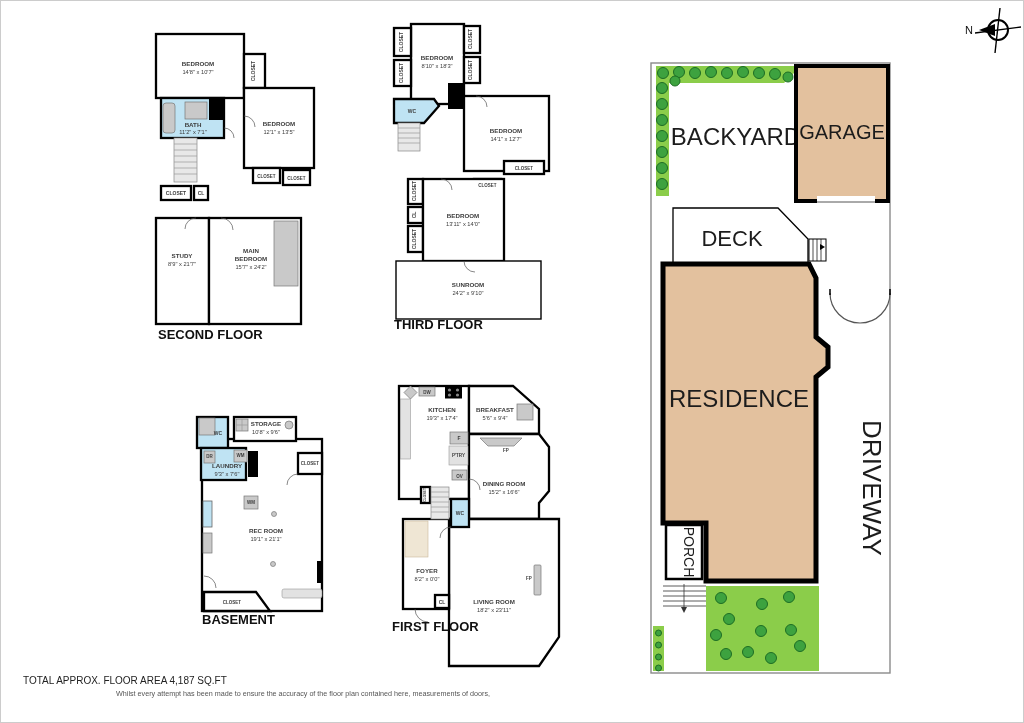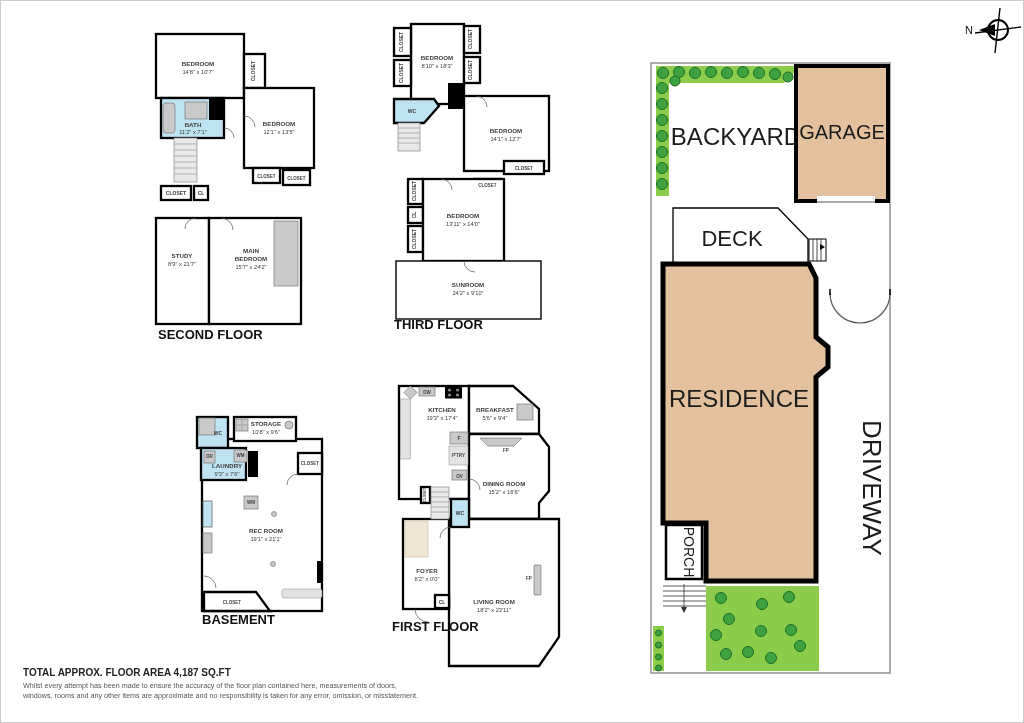--- a/index.html
+++ b/index.html
@@ -25,22 +25,22 @@
   .tn2{font-size:4.5px;font-weight:bold;fill:#3c3c3c;text-anchor:middle;}
   .ft{font-size:13px;font-weight:bold;fill:#111111;}
   .sitebig{fill:#1c1c1c;text-anchor:middle;}
   
   .lot{fill:#ffffff;stroke:#8a8a8a;stroke-width:1.4;}
   .grass{fill:#8bcd4a;stroke:none;}
   .tree{fill:#3da23f;stroke:#1d6d24;stroke-width:1;}
   .bldg{fill:#e3c19e;stroke:#000000;}
   
   #footer{position:absolute;left:22px;top:666px;width:560px;}
-  #footer .t{font-size:10px;font-weight:bold;color:#222;margin:0 0 3px 0;}
-  #footer .d{font-size:7.2px;color:#555;line-height:10px;margin:0;}
+  #footer .t{font-size:10px;font-weight:normal;color:#222;margin:8px 0 3px 0;}
+  #footer .d{font-size:7.2px;color:#555;line-height:10px;margin:0;text-align:center;}
 </style>
 </head>
 <body>
 
 <div id="canvas">
 
   <svg style="left:140px;top:20px" width="205" height="325" viewBox="0 0 205 325">
     <g>
       <rect class="wall" x="15" y="13" width="88" height="64"></rect>
       <rect class="wall" x="103" y="33" width="21" height="34"></rect>
@@ -337,16 +337,15 @@
       <line x1="49" y1="5" x2="44" y2="50" stroke="#000" stroke-width="1.4"></line>
       <circle cx="47" cy="27" r="10" fill="none" stroke="#000" stroke-width="2"></circle>
       <polygon points="28,27 44,21 44,33" fill="#000"></polygon>
     </g>
     <text x="18" y="31" style="font-size:11px;fill:#111" text-anchor="middle">N</text>
   </svg>
 
   <div id="footer">
     <p class="t">TOTAL APPROX. FLOOR AREA 4,187 SQ.FT</p>
     <p class="d">Whilst every attempt has been made to ensure the accuracy of the floor plan contained here, measurements of doors,</p>
-    <p class="d">windows, rooms and any other items are approximate and no responsibility is taken for any error, omission, or misstatement.</p>
   </div>
 
 </div>
 
 </body></html>

